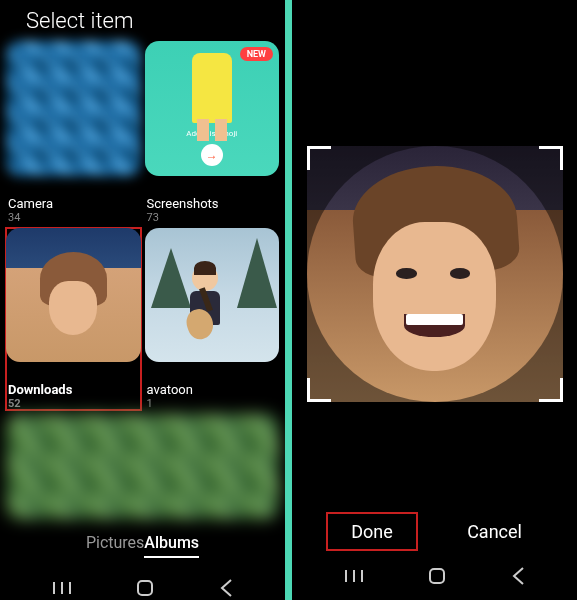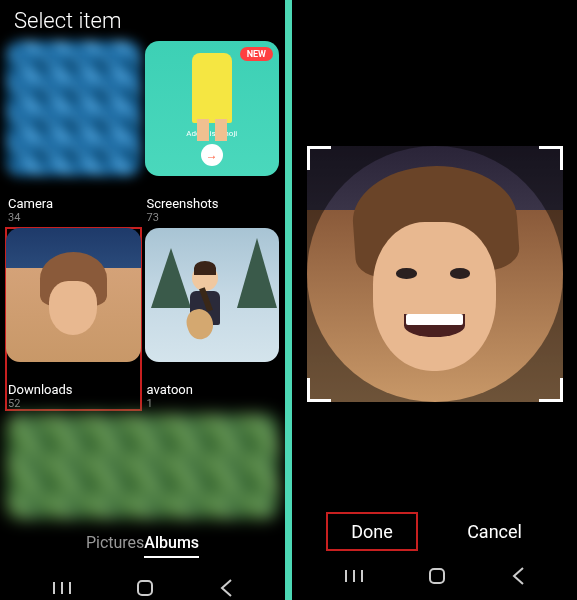--- a/index.html
+++ b/index.html
@@ -17,36 +17,37 @@
   position: relative;
   display: flex;
   flex-direction: column;
   overflow: hidden;
 }
 .phone-left { width: 285px; }
 .phone-right { width: 285px; margin-left: auto; }
 
 
 .title {
-  padding: 8px 14px;
+  padding: 8px 26px;
   font-size: 22px;
   font-weight: 300;
 }
 .albums-grid {
   display: grid;
   grid-template-columns: 1fr 1fr;
   gap: 4px;
   padding: 0 6px;
 }
 .album {
   position: relative;
 }
 .album.highlighted {
   outline: 2px solid #c82020;
   outline-offset: -1px;
+  font-weight: bold;
 }
 .thumb {
   width: 100%;
   aspect-ratio: 1/1;
   border-radius: 14px;
   overflow: hidden;
   position: relative;
 }
 .album-name {
   font-size: 13px;

